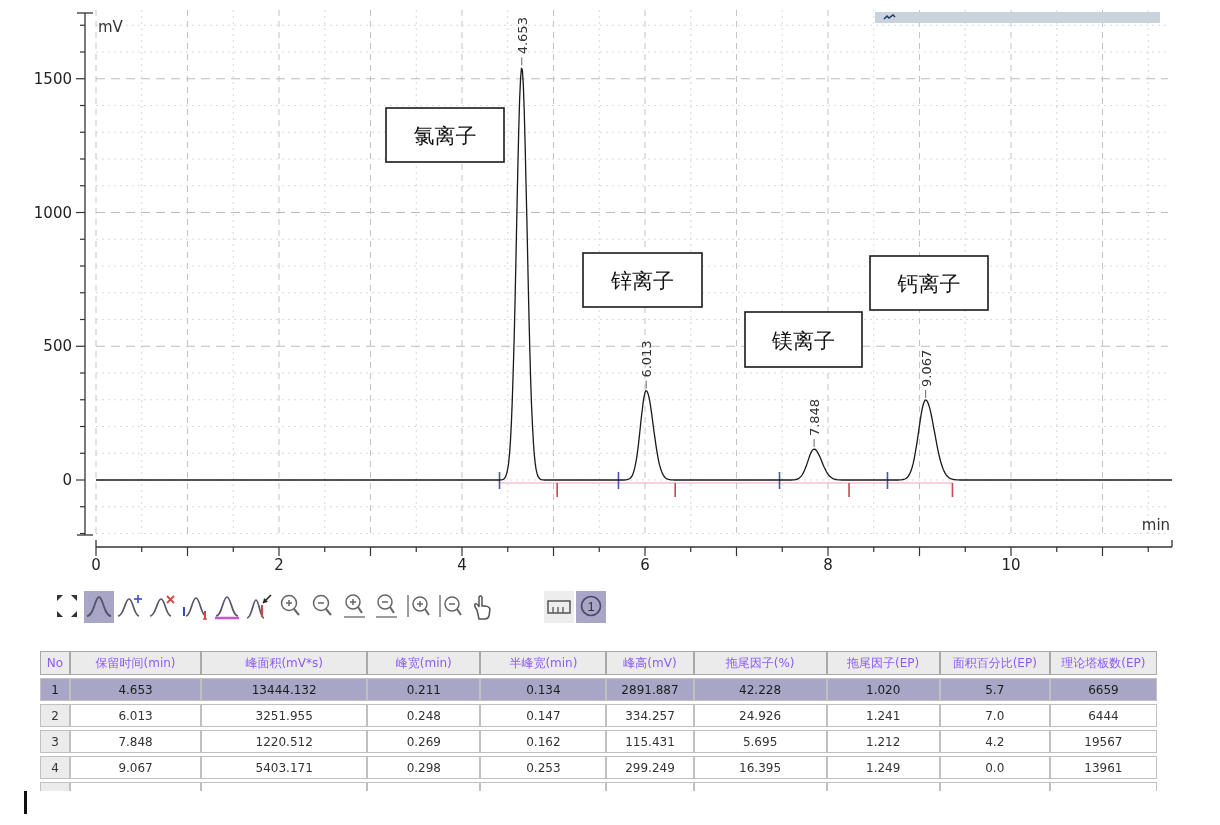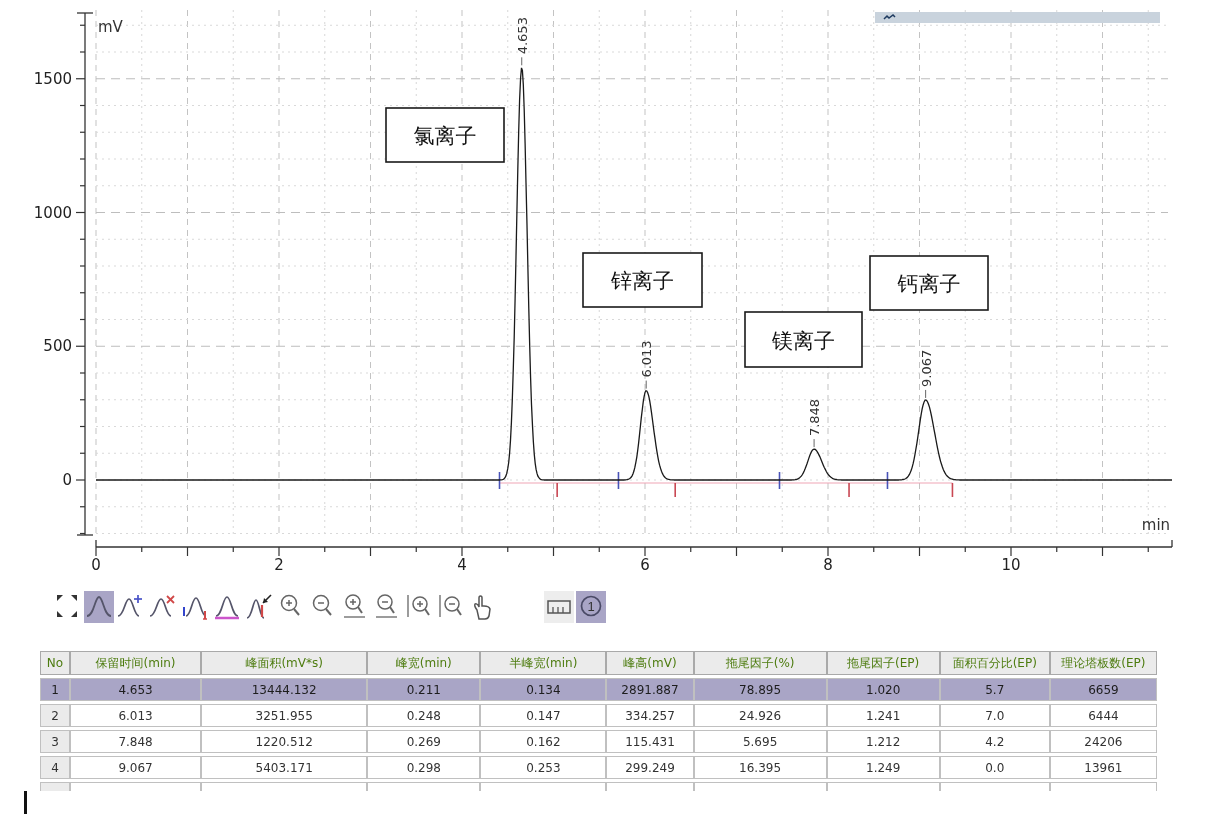--- a/index.html
+++ b/index.html
@@ -8,21 +8,21 @@
   #chart{position:absolute;left:0;top:0;}
   #toolbar{position:absolute;left:52px;top:589px;display:flex;align-items:center;height:36px;}
   .tb-btn{width:30px;height:32px;display:flex;align-items:center;justify-content:center;
           margin-right:2px;background:transparent;border:none;padding:0;cursor:pointer;}
   .tb-btn.selected{background:#a9a5c6;}
   .tb-btn.light{background:#ededed;}
   .tb-gap{margin-left:44px;}
   #peak-table{position:absolute;left:40px;top:648px;width:1117px;border-collapse:separate;
           border-spacing:0 3px;table-layout:fixed;font-size:12px;color:#333;}
   #peak-table th{background:#ebebeb;font-weight:normal;border:1px solid #a9a9a9;height:22px;
-          padding:0;color:#4d7c0f;overflow:hidden;white-space:nowrap;}
+          padding:0;color:#8b5cf6;overflow:hidden;white-space:nowrap;}
   #peak-table td{border:1px solid #c0c0c0;height:21px;text-align:center;background:#fff;
           padding:0;overflow:hidden;white-space:nowrap;}
   #peak-table td.no-cell{background:#ebebeb;}
   #peak-table tr.hl td{background:#a9a5c6;color:#1d1d1d;}
   #peak-table tr.partial td{height:8px;border-bottom:none;}
   .caret{position:absolute;left:24px;top:791px;width:3px;height:23px;background:#111;}
 </style>
 </head>
 <body>
 
@@ -330,21 +330,21 @@
         </tr>
       </thead>
       <tbody>
         <tr class="hl">
           <td class="no-cell">1</td>
           <td>4.653</td>
           <td>13444.132</td>
           <td>0.211</td>
           <td>0.134</td>
           <td>2891.887</td>
-          <td>78.895</td>
+          <td>42.228</td>
           <td>1.020</td>
           <td>5.7</td>
           <td>6659</td>
         </tr>
         <tr>
           <td class="no-cell">2</td>
           <td>6.013</td>
           <td>3251.955</td>
           <td>0.248</td>
           <td>0.147</td>
@@ -357,21 +357,21 @@
         <tr>
           <td class="no-cell">3</td>
           <td>7.848</td>
           <td>1220.512</td>
           <td>0.269</td>
           <td>0.162</td>
           <td>115.431</td>
           <td>5.695</td>
           <td>1.212</td>
           <td>4.2</td>
-          <td>24206</td>
+          <td>19567</td>
         </tr>
         <tr>
           <td class="no-cell">4</td>
           <td>9.067</td>
           <td>5403.171</td>
           <td>0.298</td>
           <td>0.253</td>
           <td>299.249</td>
           <td>16.395</td>
           <td>1.249</td>

